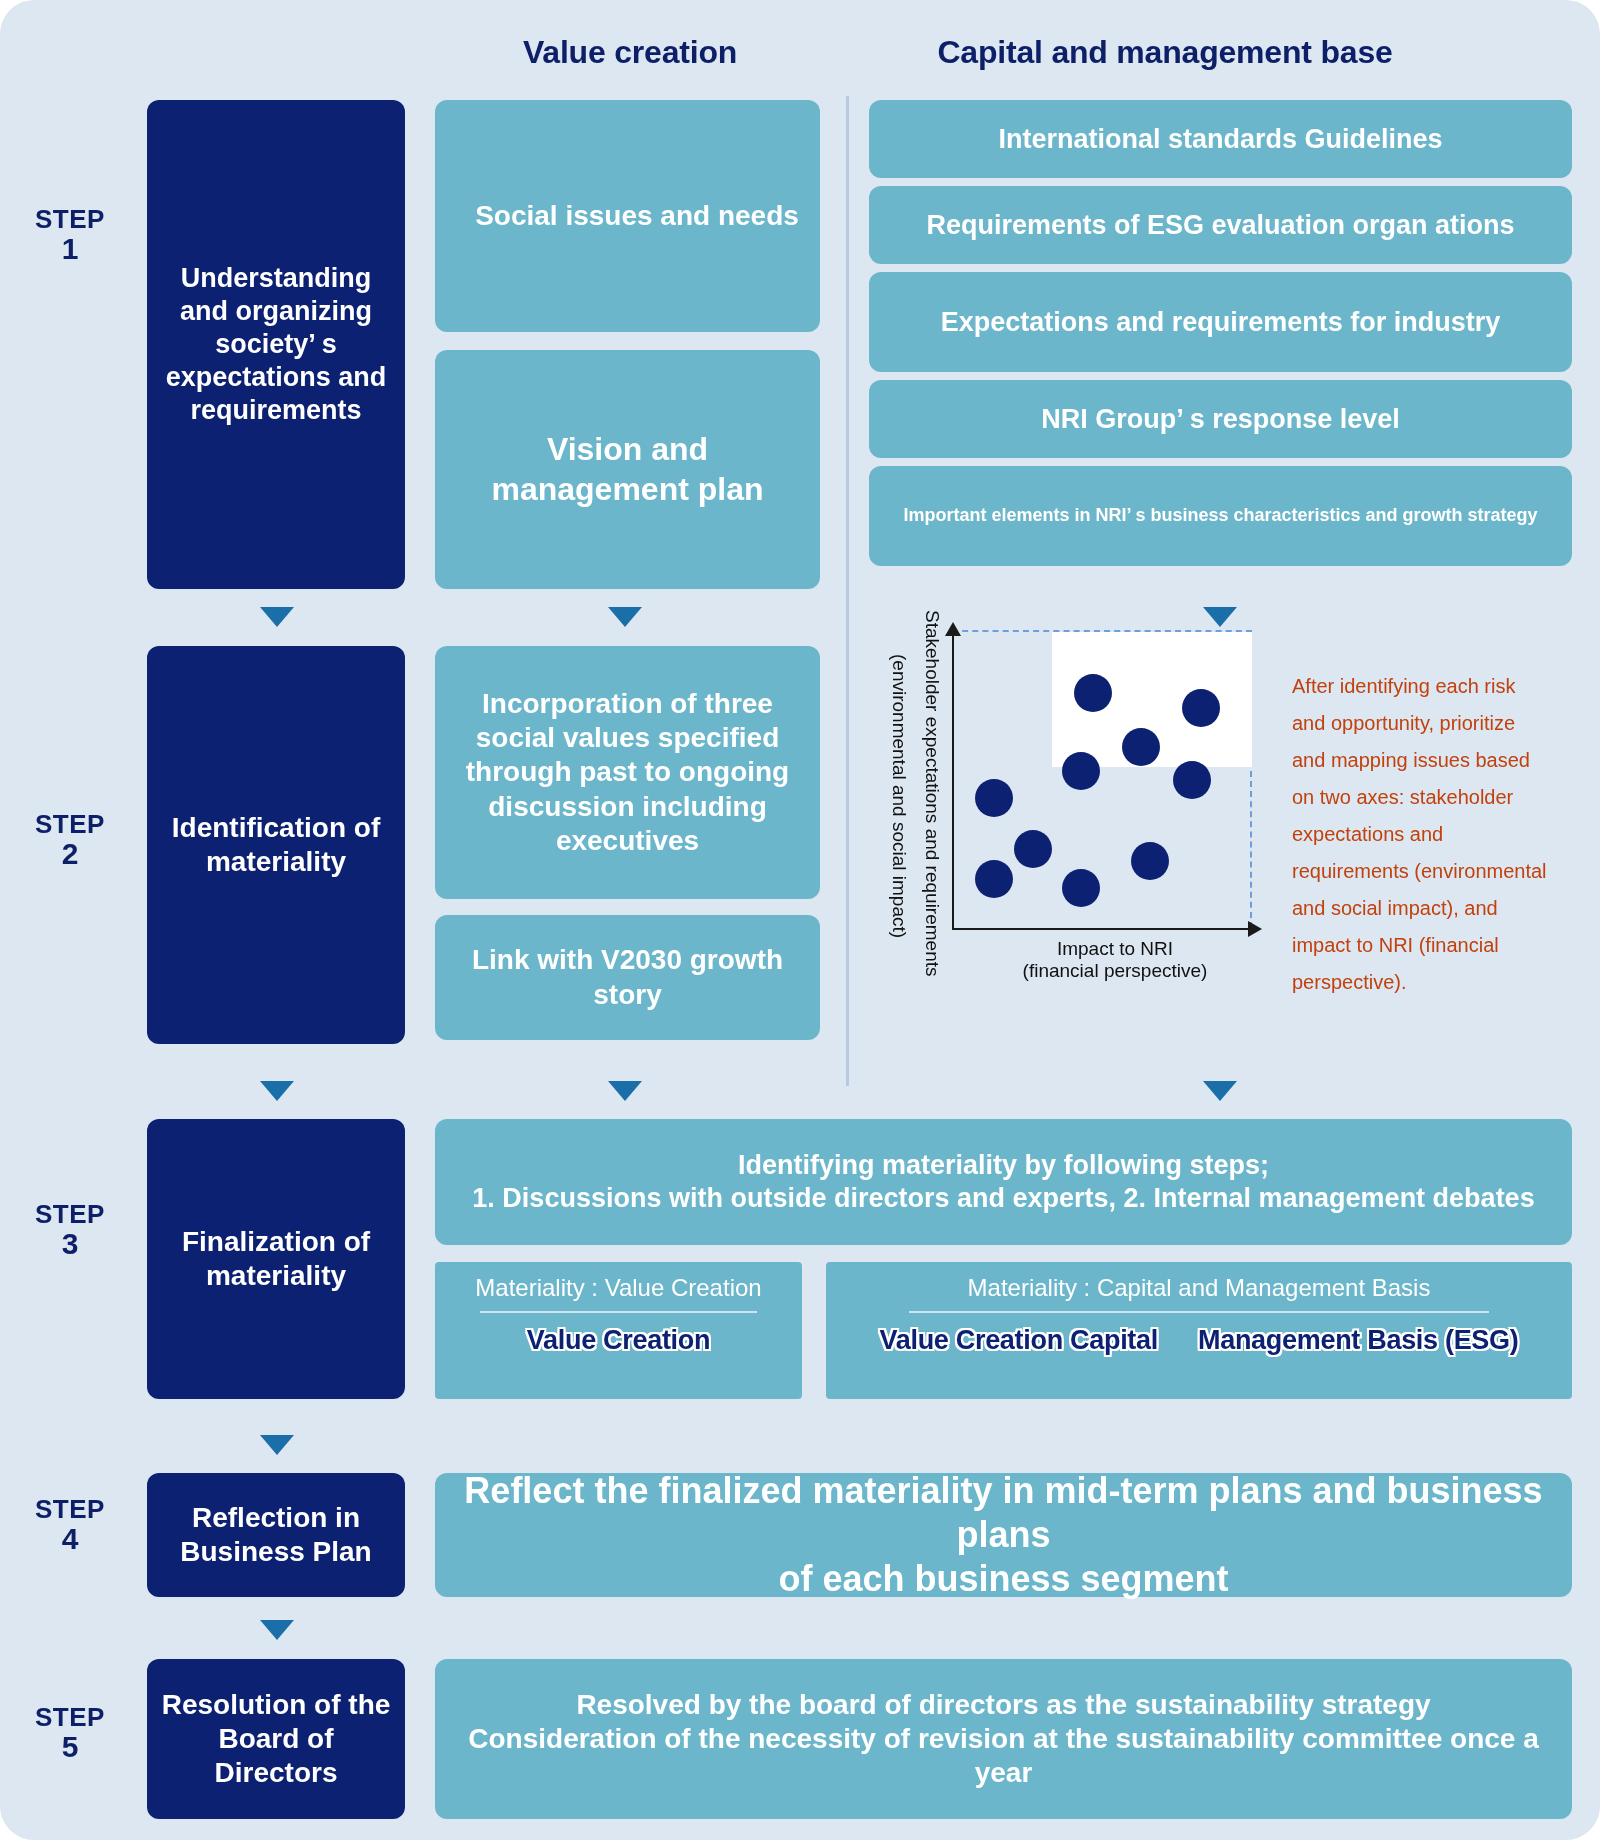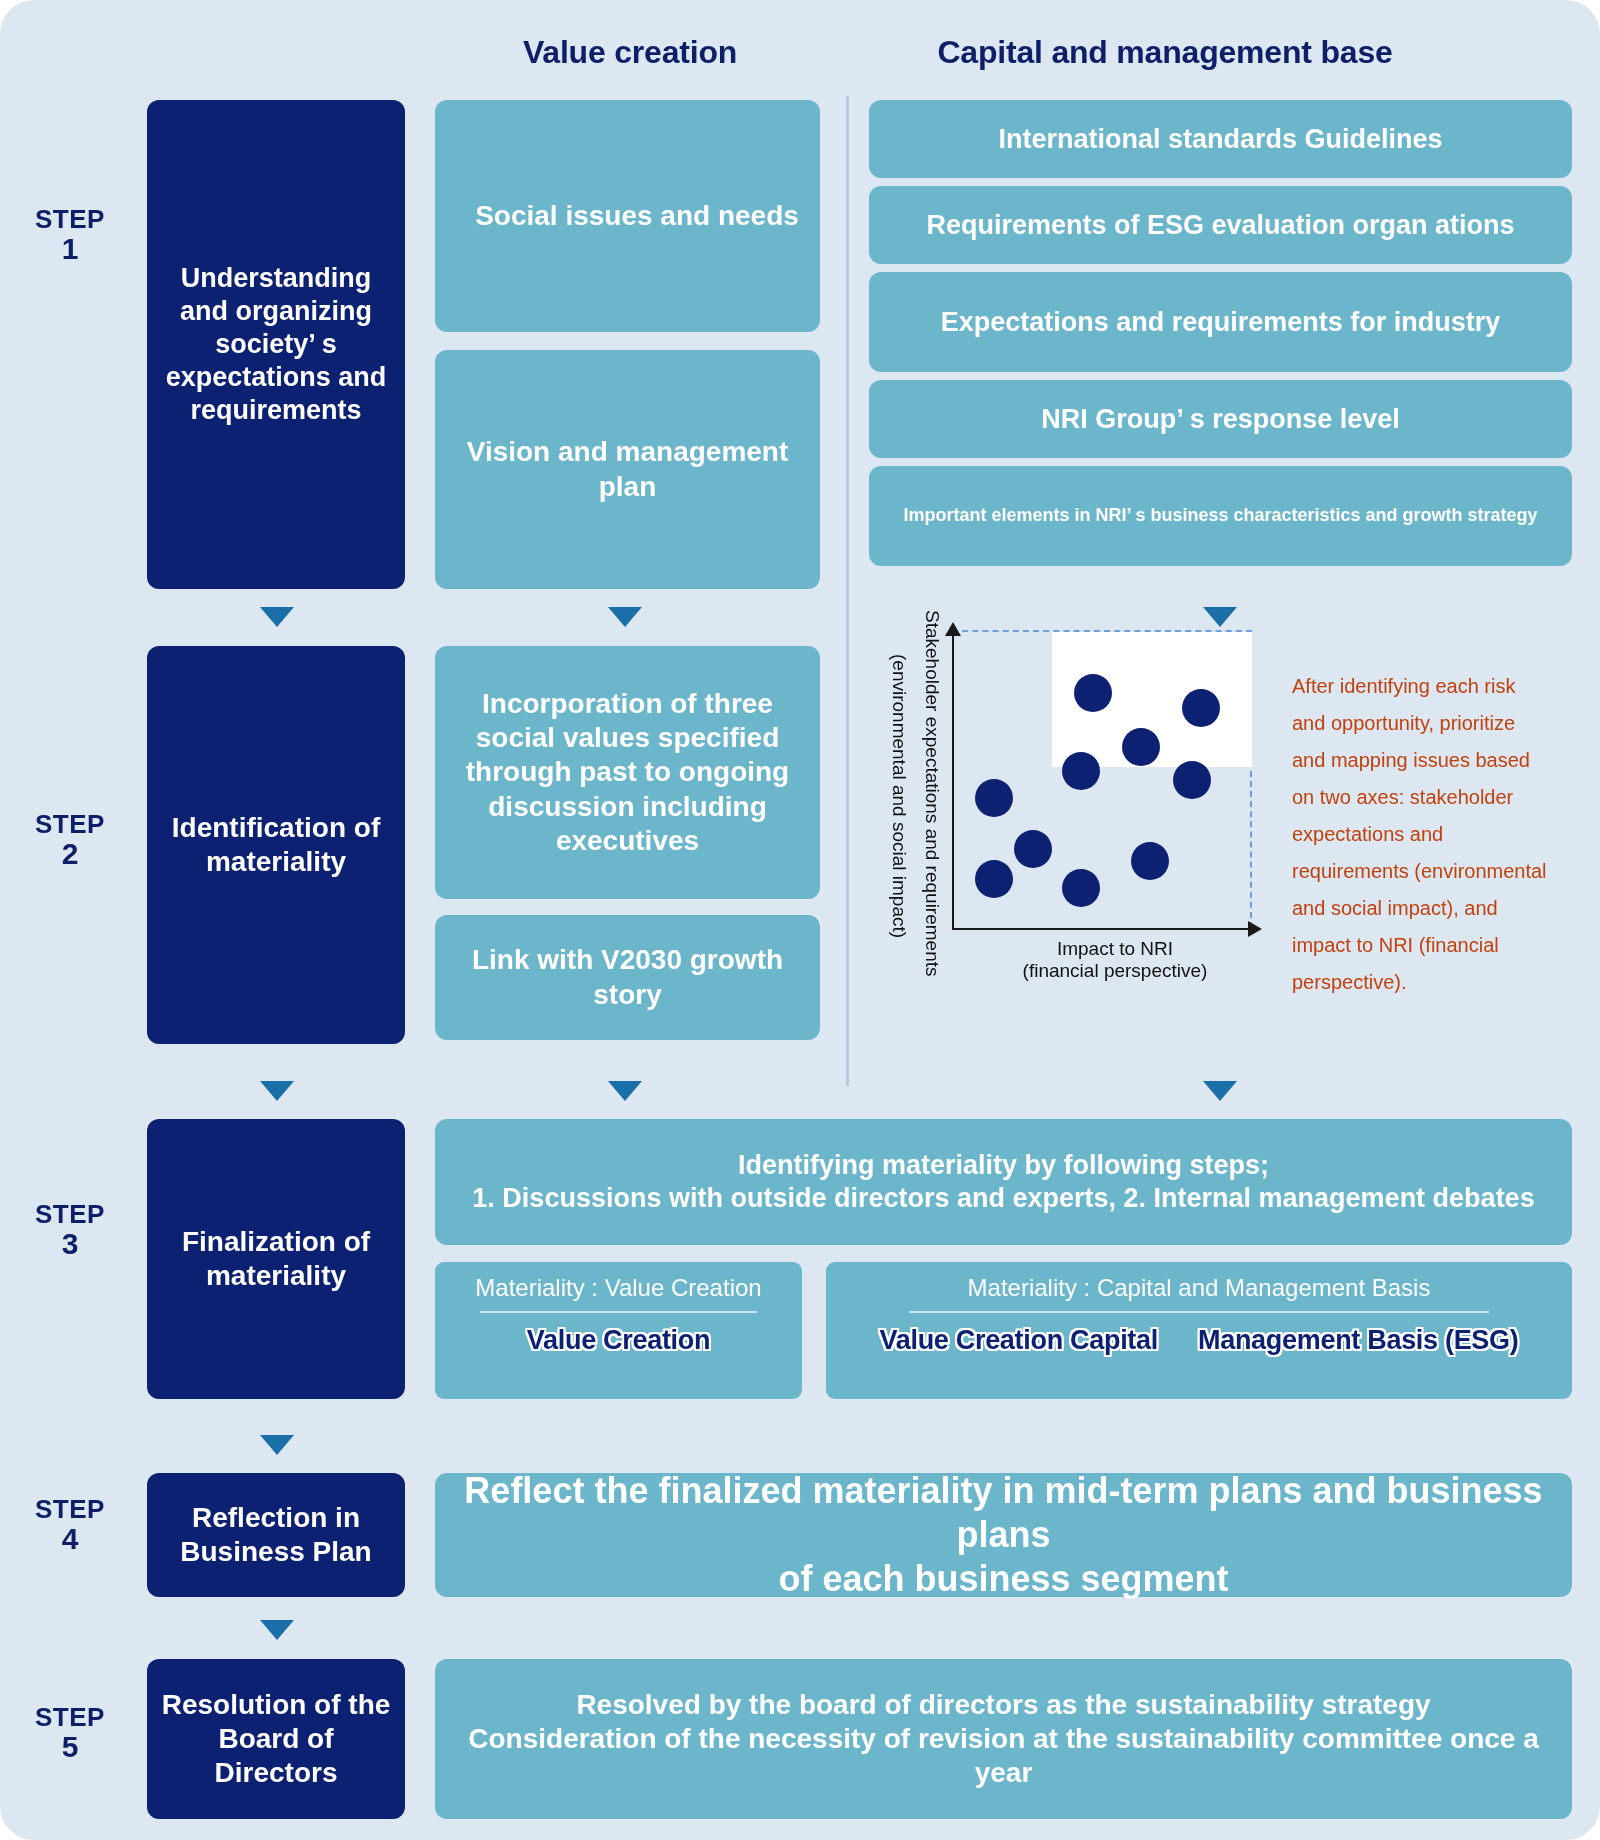--- a/index.html
+++ b/index.html
@@ -106,21 +106,21 @@
     position:absolute;text-align:center;color:#111;font-size:19px;line-height:1.15;
   }
 
   .side-note{
     position:absolute;left:1292px;top:668px;width:260px;
     color:#c2410c;font-size:20px;line-height:1.85;
   }
 
   
   .mat-card{
-    position:absolute;background:#6cb6cb;border-radius:9px;
+    position:absolute;background:#6cb6cb;border-radius:4px;
     box-sizing:border-box;padding:12px 10px 14px;
     display:flex;flex-direction:column;align-items:center;justify-content:flex-start;
   }
   .mat-title{
     color:#ffffff;font-size:24px;font-weight:normal;text-align:center;
     margin-bottom:9px;
   }
   .mat-rule{height:2px;background:#cfe4ec;width:80%;margin-bottom:12px;}
   .mat-tags{display:flex;gap:40px;justify-content:center;align-items:center;}
   .mat-tag{
@@ -140,21 +140,21 @@
 
   <div class="v-divider"></div>
 
   <div class="step-label" style="left:15px;top:205px;">
     <span class="w">STEP</span>
     <span class="n">1</span>
   </div>
   <div class="box navy" style="left:147px;top:100px;width:258px;height:489px;font-size:27px;">Understanding and organizing society’ s expectations and requirements</div>
 
   <div class="box teal" style="left:435px;top:100px;width:385px;height:232px;font-size:28px;padding-left:33px;">Social issues and needs</div>
-  <div class="box teal" style="left:435px;top:350px;width:385px;height:239px;font-size:28px;">Vision and management plan</div>
+  <div class="box teal" style="left:435px;top:350px;width:385px;height:239px;font-size:32px;">Vision and management plan</div>
 
   <div class="box teal" style="left:869px;top:100px;width:703px;height:78px;font-size:27px;">International standards Guidelines</div>
   <div class="box teal" style="left:869px;top:186px;width:703px;height:78px;font-size:27px;text-align:right;">Requirements of ESG evaluation organ ations</div>
   <div class="box teal" style="left:869px;top:272px;width:703px;height:100px;font-size:27px;">Expectations and requirements for industry</div>
   <div class="box teal" style="left:869px;top:380px;width:703px;height:78px;font-size:27px;">NRI Group’ s response level</div>
   <div class="box teal" style="left:869px;top:466px;width:703px;height:100px;font-size:18px;">Important elements in NRI’ s business characteristics and growth strategy</div>
 
   <div class="arrow" style="left:260px;top:607px;"></div>
   <div class="arrow" style="left:608px;top:607px;"></div>
   <div class="arrow" style="left:1203px;top:607px;"></div>

